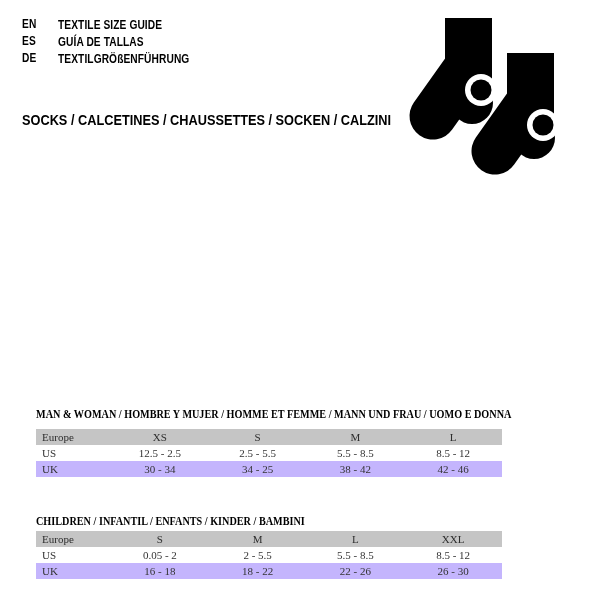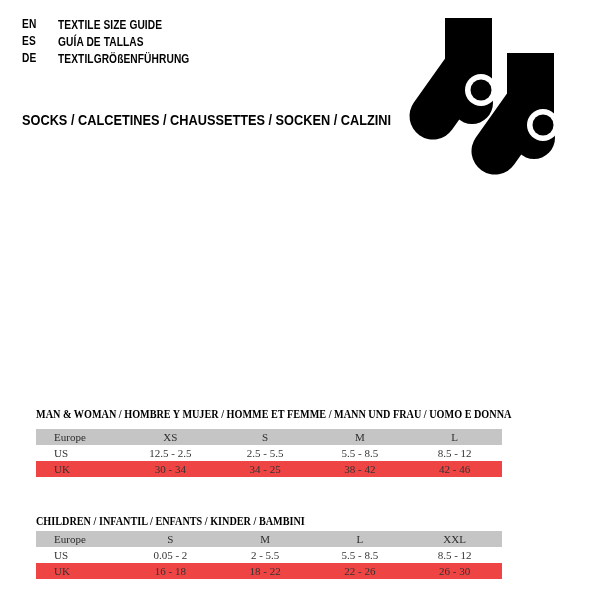--- a/index.html
+++ b/index.html
@@ -46,22 +46,22 @@
   .size-table th, .size-table td {
     height: 16px; padding: 0;
     font-weight: normal;
     text-align: center;
     vertical-align: middle;
     white-space: nowrap;
   }
   .size-table .col-label { width: 69px; }
   .size-table thead tr { background: #c5c5c5; }
   .size-table thead th { color: #2e2e2e; }
-  .size-table th.rowhead, .size-table td.rowhead { text-align: left; padding-left: 18px; }
-  .size-table tbody tr.alt { background: #ef4444; }
+  .size-table th.rowhead, .size-table td.rowhead { text-align: left; padding-left: 6px; }
+  .size-table tbody tr.alt { background: #c4b5fd; }
 </style>
 </head>
 <body>
 
 <div class="lang-list">
   <div class="lang-row">
     <span class="lang-code-cell"><span class="lang-code cond">EN</span></span>
     <span class="lang-label cond">TEXTILE SIZE GUIDE</span>
   </div>
   <div class="lang-row">

